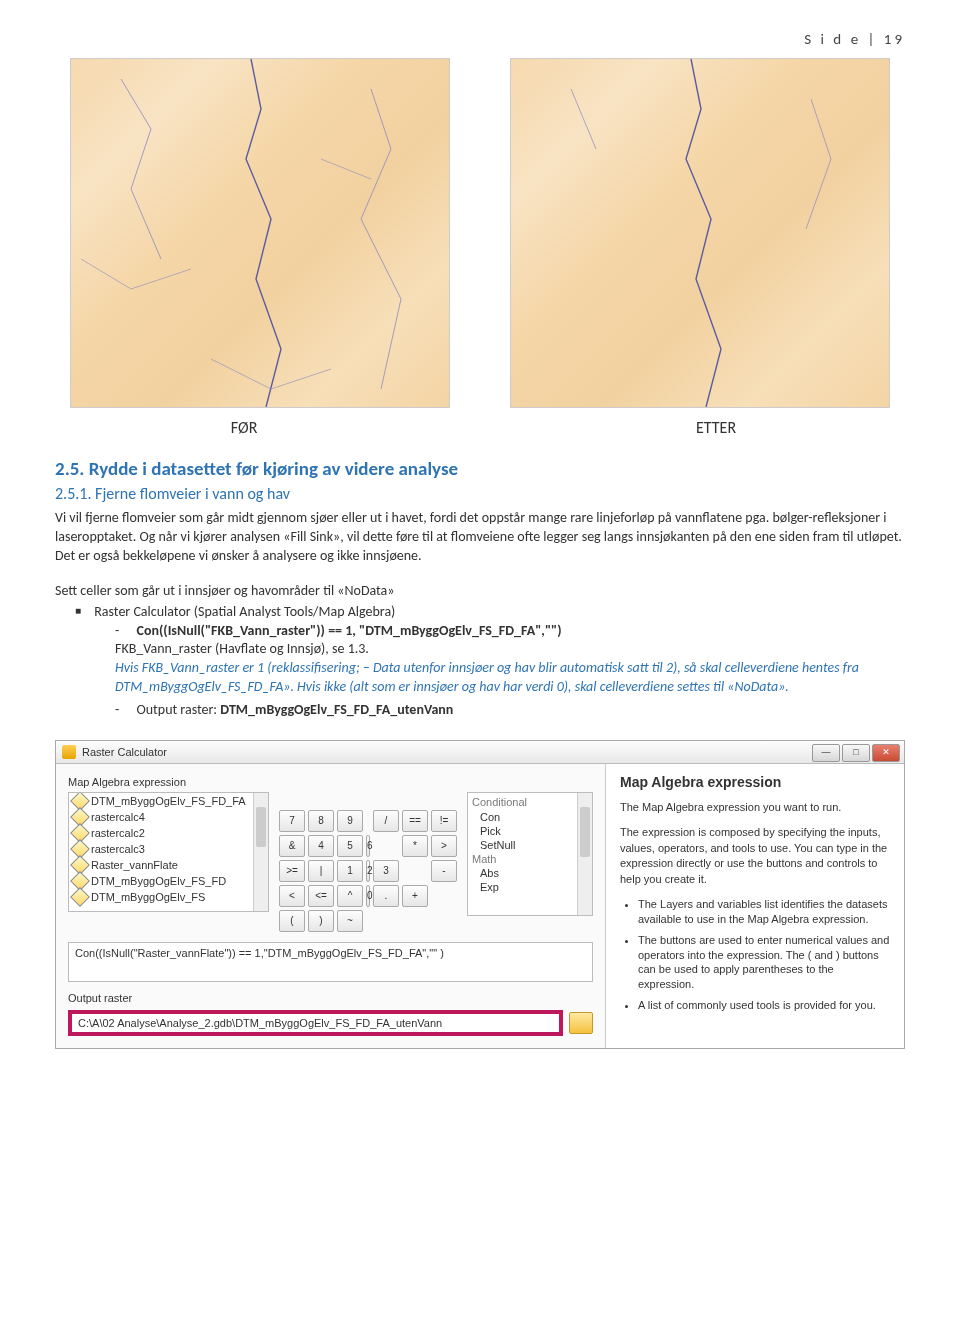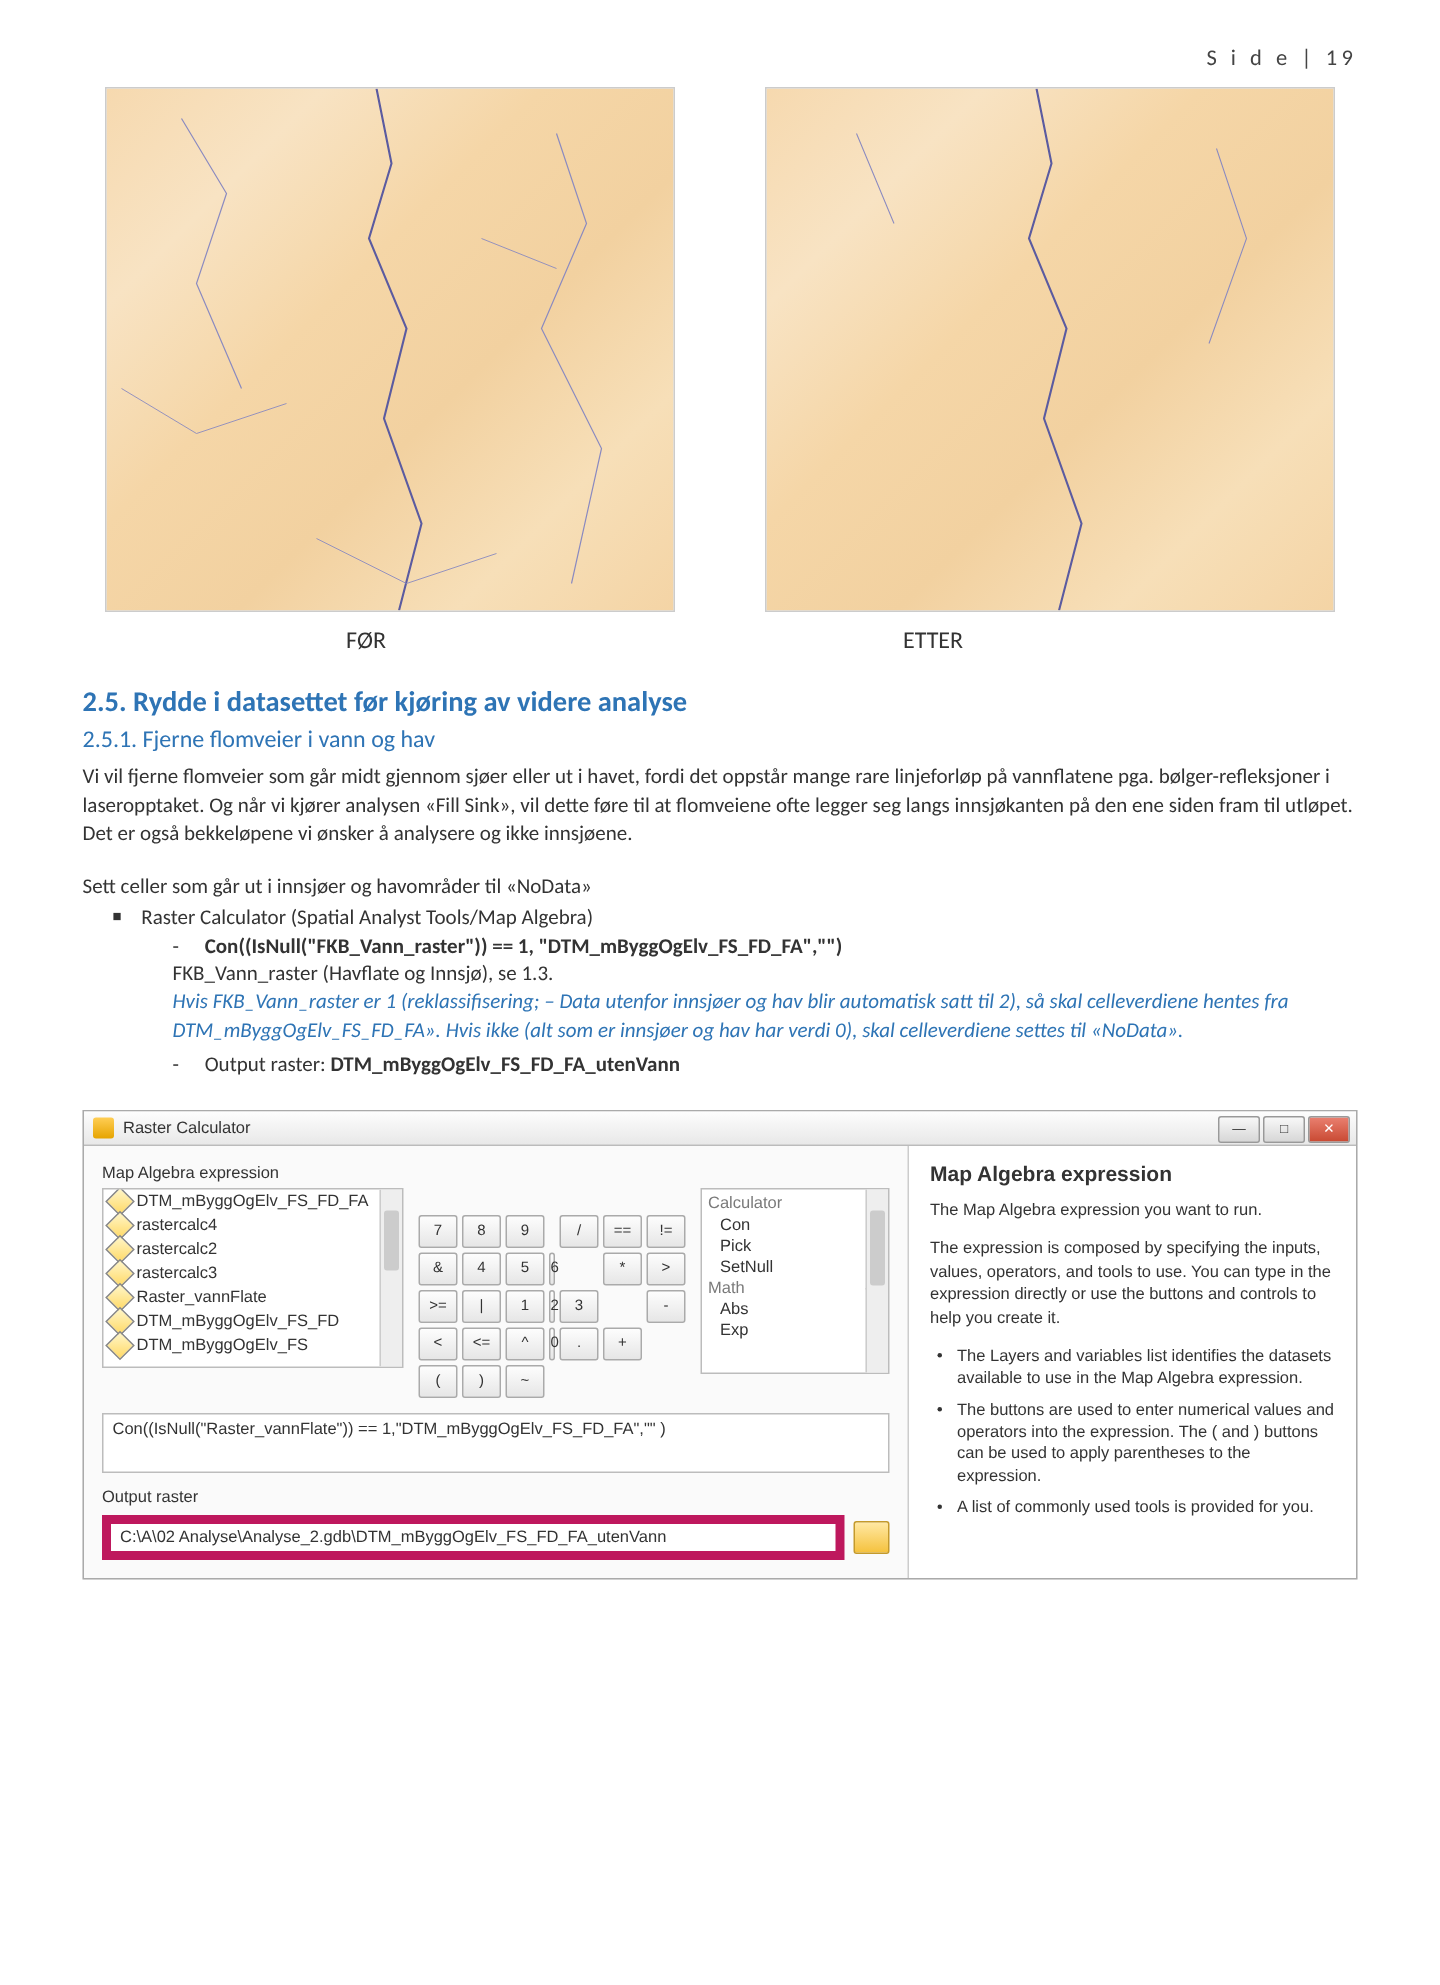--- a/index.html
+++ b/index.html
@@ -30,21 +30,22 @@
     width: 378px;
     height: 348px;
     background: linear-gradient(135deg, #f6d9af 0%, #f8e3c3 20%, #f5d6a7 40%, #f2d1a0 60%, #f7dfb8 80%, #f4d4a5 100%);
     border: 1px solid #ccc;
     position: relative;
     overflow: hidden;
   }
   .map svg { width: 100%; height: 100%; }
   .labels-row {
     display: flex;
-    justify-content: flex-start;
+    gap: 60px;
+    justify-content: space-between;
     margin: 10px 0 20px 0;
   }
   .labels-row > div {
     width: 378px;
     text-align: center;
     font-size: 16px;
   }
   h2.sec {
     color: #2e74b5;
     font-weight: bold;
@@ -213,21 +214,21 @@
     padding: 4px 6px;
     height: 30px;
     font-size: 11px;
   }
   .out-row {
     display: flex; align-items: center; gap: 6px;
     margin-top: 6px;
   }
   .out-input {
     flex: 1;
-    border: 6px solid #be185d;
+    border: 4px solid #be185d;
     background: #fff;
     padding: 3px 6px;
     font-size: 11px;
   }
   .folder-btn {
     width: 22px; height: 20px;
     background: linear-gradient(#ffe8a3,#f5c23e);
     border: 1px solid #c49a2c;
     border-radius: 2px;
   }
@@ -395,21 +396,21 @@
                 <div class="kp-spacer"></div>
                 <div class="kp-btn">(</div>
                 <div class="kp-btn">)</div>
                 <div class="kp-btn">~</div>
                 <div class="kp-btn" style="visibility: hidden;"></div>
               </div>
           </div>
 
           <div class="tools-box">
             <div class="cat">
-                <span>Calculator</span>
+                <span>Conditional</span>
                 <span>▴</span>
               </div>
             <div id="tools1">
                 <div class="tool">Con</div>
                 <div class="tool">Pick</div>
                 <div class="tool">SetNull</div>
               </div>
             <div class="cat">
                 <span>Math</span>
                 <span>—</span>

